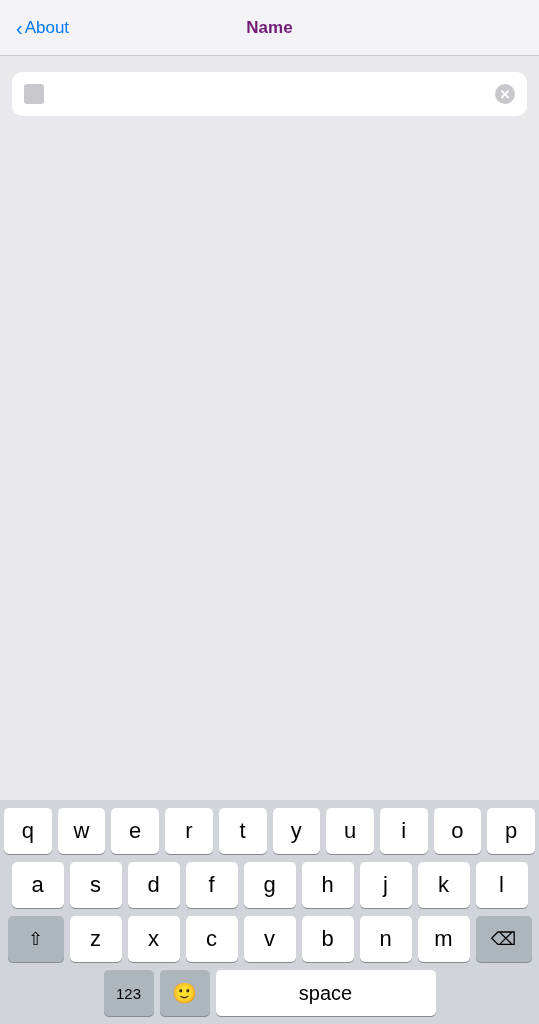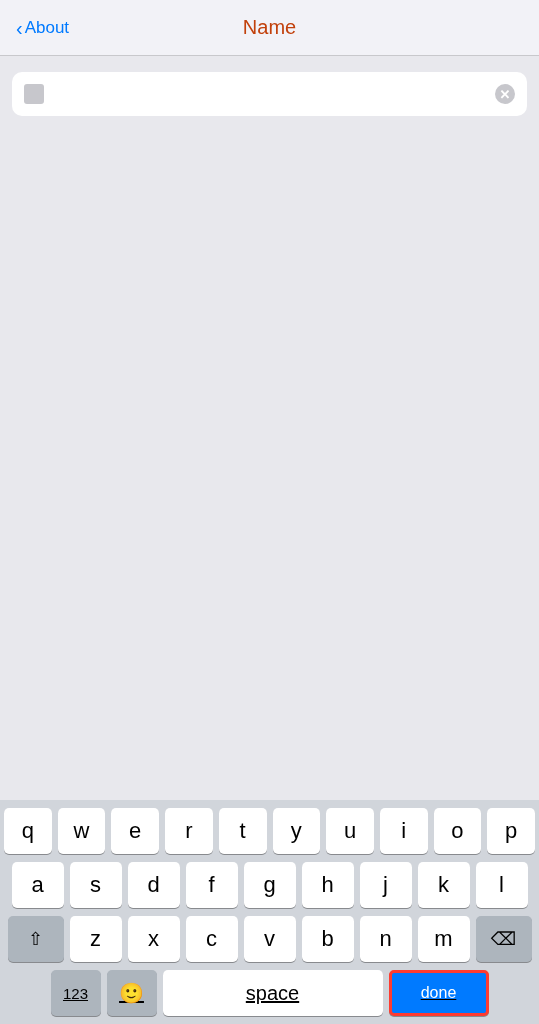--- a/index.html
+++ b/index.html
@@ -33,23 +33,23 @@
       text-decoration: none;
       cursor: pointer;
       padding: 8px;
     }
     .nav-back-chevron {
       font-size: 20px;
       margin-right: 2px;
       line-height: 1;
     }
     .nav-title {
-      font-size: 20px;
-      font-weight: 400;
-      color: #c2410c;
+      font-size: 17px;
+      font-weight: 700;
+      color: #701a75;
     }
 
     
     .content-area {
       background: #e8e8ed;
       padding: 16px 12px;
     }
 
     
     .input-row {
@@ -161,21 +161,20 @@
       font-size: 16px;
       flex: 2;
       max-width: 100px;
       border: 3px solid #ff3b30;
     }
     .bottom-row {
       display: flex;
       justify-content: center;
       gap: 6px;
       margin-bottom: 4px;
-      text-decoration: underline;
     }
     .shift-arrow {
       font-size: 18px;
     }
     .backspace-icon {
       font-size: 18px;
     }
   </style>
 </head>
 <body>
@@ -244,17 +243,14 @@
   <div class="bottom-row">
     <button class="key key-special key-123">
       <span>123</span>
     </button>
     <button class="key key-special key-emoji">
       <span>🙂</span>
     </button>
     <button class="key key-space">
       <span>space</span>
     </button>
-    <button class="key key-done">
-      <span>done</span>
-    </button>
   </div>
 </div>
 
 </body></html>

